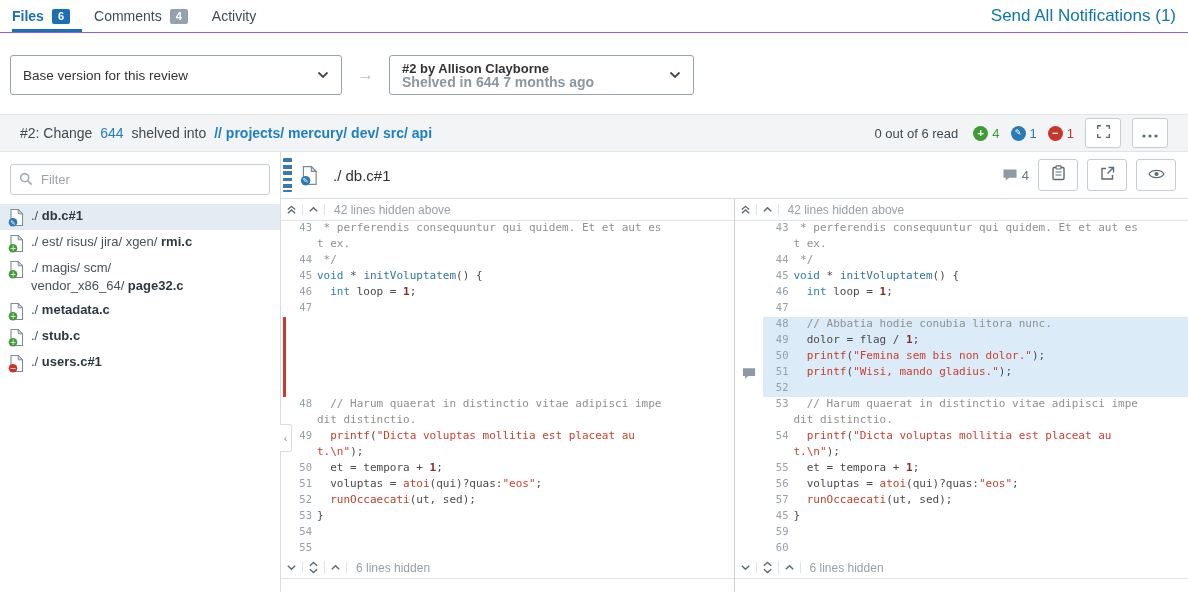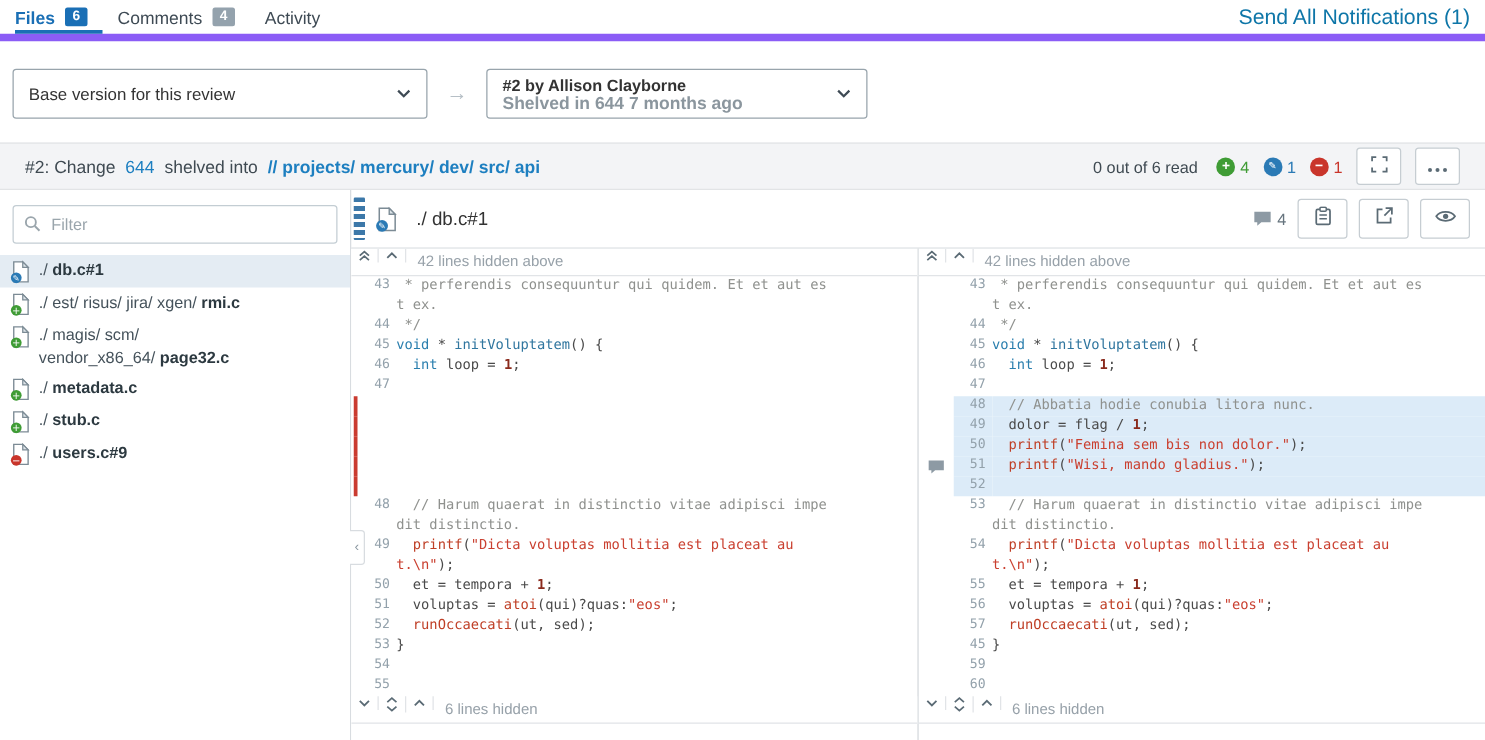--- a/index.html
+++ b/index.html
@@ -1,20 +1,20 @@
 <!DOCTYPE html>
 <html><head>
 <meta charset="utf-8">
 <style>
   html,body{margin:0;padding:0;background:#fff;}
   .app{position:relative;width:1188px;height:592px;background:#fff;overflow:hidden;
        font-family:"Liberation Sans","DejaVu Sans",sans-serif;color:#3e4a54;}
 
   
-  .tabbar{position:absolute;top:0;left:0;right:0;height:33px;border-bottom:6px solid #8b5cf6;
+  .tabbar{position:absolute;top:0;left:0;right:0;height:33px;border-bottom:1px solid #8b5cf6;
           display:flex;align-items:stretch;padding:0 12px;box-sizing:border-box;}
   .tab{display:flex;align-items:center;gap:8px;padding:0 12px;font-size:14px;color:#3e4a54;cursor:pointer;}
   .tab:first-child{padding-left:0;}
   .tab.active{color:#1a6fb5;font-weight:700;box-shadow:inset 0 -3px 0 #1a6fb5;}
   .badge{font-size:11px;font-weight:700;color:#fff;border-radius:2px;padding:2px 6px;line-height:1;}
   .badge.blue{background:#1a6fb5;}
   .badge.gray{background:#94a2ad;}
   .notif{margin-left:auto;align-self:center;color:#0e76a8;font-size:17px;font-weight:400;cursor:pointer;}
 
   
@@ -69,21 +69,21 @@
   .fh-name{font-size:15px;color:#333;margin-left:8px;}
   .fh-right{margin-left:auto;display:flex;align-items:center;gap:9px;}
   .fh-count{color:#66747e;font-size:13px;display:flex;align-items:center;gap:4px;cursor:pointer;}
   .fhbtn{width:38px;height:30px;border:1px solid #c6cdd2;border-radius:3px;background:#fff;
          display:flex;align-items:center;justify-content:center;cursor:pointer;}
 
   
   .diff{flex:1;display:flex;min-height:0;}
   .pane{width:50%;box-sizing:border-box;overflow:hidden;background:#fff;}
   .pl{border-right:1px solid #cdd2d6;}
-  .hrow{display:flex;align-items:flex-start;height:21px;border-bottom:1px solid #e1e4e7;background:#fff;}
+  .hrow{display:flex;align-items:center;height:21px;border-bottom:1px solid #e1e4e7;background:#fff;}
   .hcell{width:21px;flex:none;border-right:1px solid #e1e4e7;display:flex;align-items:center;justify-content:center;cursor:pointer;}
   .hlabel{color:#97a1a9;font-size:12px;line-height:20px;padding-left:9px;white-space:nowrap;overflow:hidden;}
   .crow{display:flex;height:16px;line-height:16px;position:relative;}
   .gut{flex:none;display:flex;align-items:center;justify-content:center;}
   .pl .gut{width:5px;}
   .pr .gut{width:28px;}
   .lnum{flex:none;width:26px;text-align:right;padding-right:5px;color:#93a1ab;
         font:10.5px "DejaVu Sans Mono",monospace;cursor:pointer;}
   .codeln{flex:1;font:11px "DejaVu Sans Mono",monospace;white-space:pre;overflow:hidden;color:#4a4a4a;}
   .crow.add .lnum,.crow.add .codeln{background:#dcebf8;}
@@ -260,21 +260,21 @@
           <div class="frow">
             <span class="ficon">
               <svg width="17" height="19" viewBox="0 0 17 19">
                 <path d="M3 1.5 h7.2 l4.3 4.3 V17.5 H3 z" fill="#fff" stroke="#7c8b95" stroke-width="1.1"></path>
                 <path d="M10.2 1.5 v4.3 h4.3 z" fill="#dde4e9" stroke="#7c8b95" stroke-width="1"></path>
                 <circle cx="5" cy="14.2" r="4.3" fill="#c9352b"></circle>
                 <text x="5" y="17" font-size="8" fill="#fff" text-anchor="middle" font-family="DejaVu Sans, sans-serif">−</text>
               </svg>
             </span>
             <div class="ftext">
-              <div><span>./ </span><span class="fname">users.c#9</span></div>
+              <div><span>./ </span><span class="fname">users.c#1</span></div>
             </div>
           </div>
         </div>
     </aside>
 
     <main class="main">
       <div class="file-header">
         <div class="dash-strip"></div>
         <span id="fh-icon" class="ficon">
             <svg width="19" height="21" viewBox="0 0 17 19">

